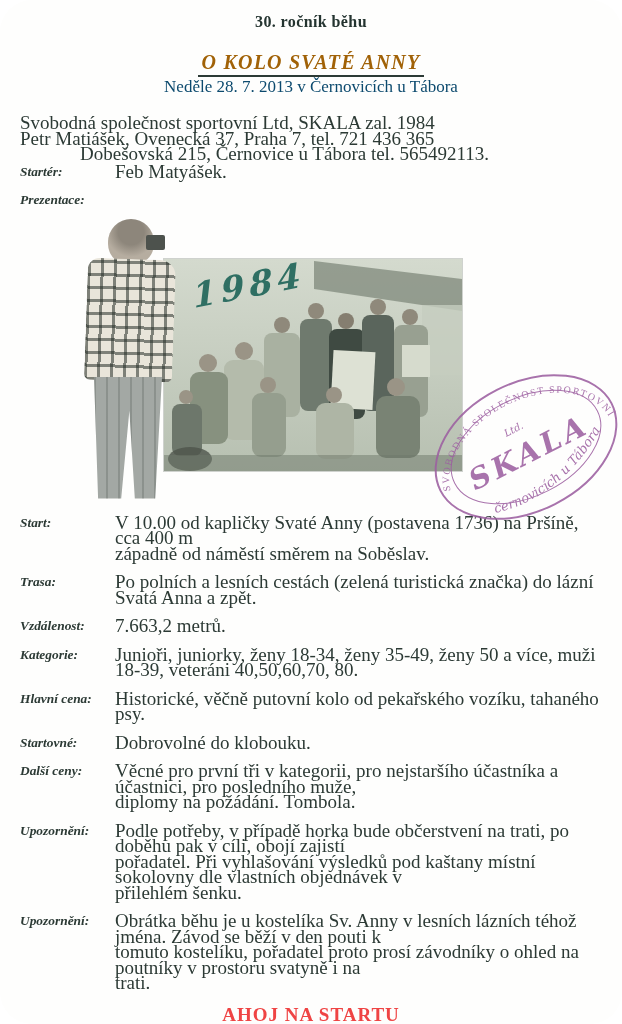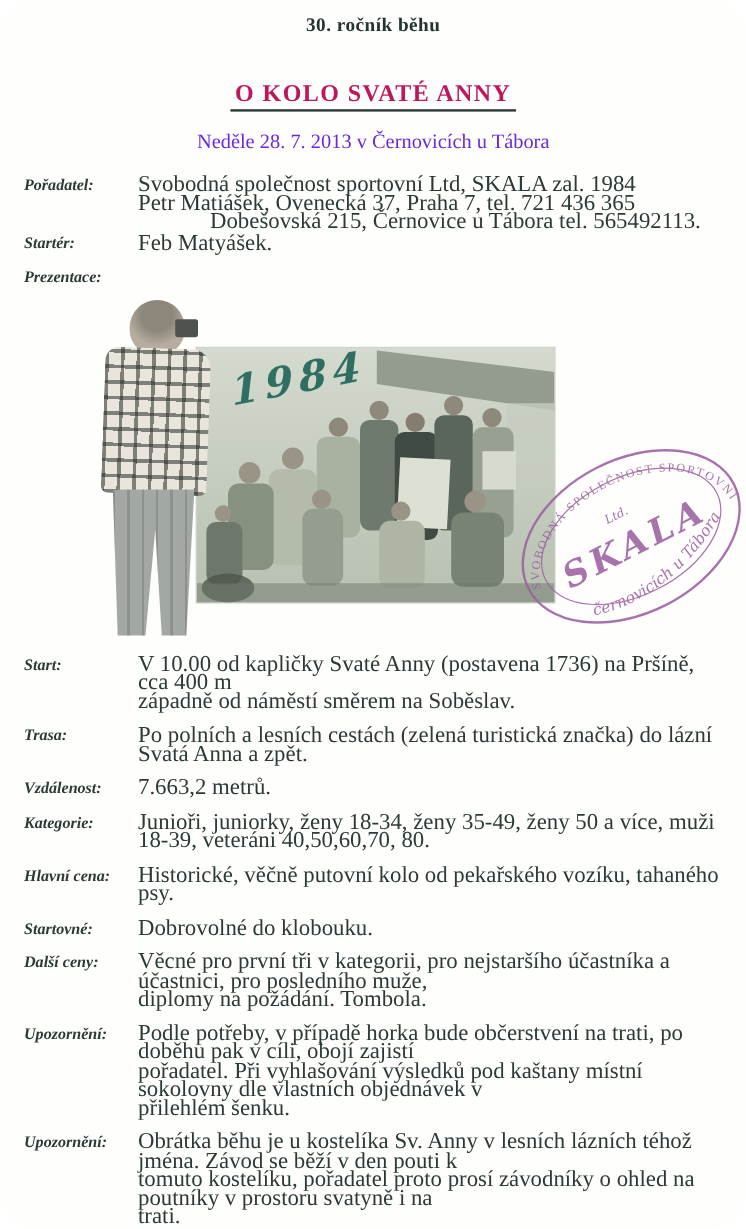--- a/index.html
+++ b/index.html
@@ -10,26 +10,26 @@
     font-family:"Liberation Serif", serif;
     color:#2c3a35;
     overflow:hidden;
     border-radius:32px;
   }
   
   .doc-header{ text-align:center; padding-top:13px; }
   .title1{ font-size:16px; font-weight:bold; letter-spacing:.4px; color:#243430;}
   .title2{
     display:inline-block;
-    font-size:20px; font-weight:bold; 
-    letter-spacing:1.2px; color:#be185d;
+    font-size:20px; font-weight:bold; font-style:italic;
+    letter-spacing:1.2px; color:#a16207;
     border-bottom:2px solid #2c3a35;
-    padding:0 4px 1px 4px; margin-top:18px;
-  }
-  .title3{ font-size:17px; margin-top:15px; color:#6d28d9;}
+    padding:0 4px 1px 4px; margin-top:2px;
+  }
+  .title3{ font-size:17px; margin-top:0; color:#0c4a6e;}
   
   .rows{ padding:0 14px 0 20px; }
   .rows-top{ margin-top:18px; }
   .row{ display:flex; margin-bottom:13px; }
   .rows-top .row:nth-child(1){ margin-bottom:2px; }
   .row .label{
     flex:0 0 95px; font-weight:bold; font-style:italic;
     font-size:13.4px; line-height:15.5px;
   }
   .row .content{ flex:1; padding-right:8px; }
@@ -97,21 +97,20 @@
 <div class="page">
 
   <div class="doc-header">
     <div class="title1">30. ročník běhu</div><br>
     <span class="title2">O KOLO SVATÉ ANNY</span>
     <div class="title3">Neděle 28. 7. 2013 v Černovicích u Tábora</div>
   </div>
 
   <div class="rows rows-top">
       <div class="row">
-        <div class="label">Pořadatel:</div>
         <div class="content">
           <div class="line">Svobodná společnost sportovní Ltd, SKALA zal. 1984</div>
           <div class="line">Petr Matiášek, Ovenecká 37, Praha 7, tel. 721 436 365</div>
           <div class="line indent">Dobešovská 215, Černovice u Tábora tel. 565492113.</div>
         </div>
       </div>
       <div class="row">
         <div class="label">Startér:</div>
         <div class="content">
           <div class="line">Feb Matyášek.</div>

